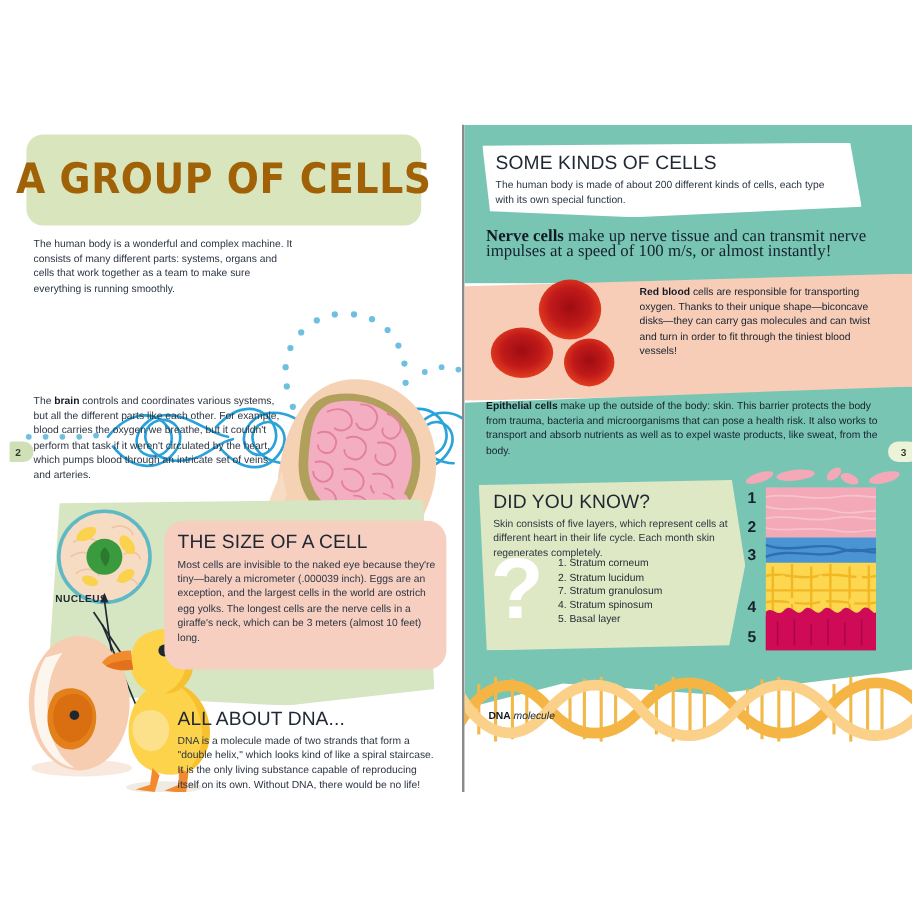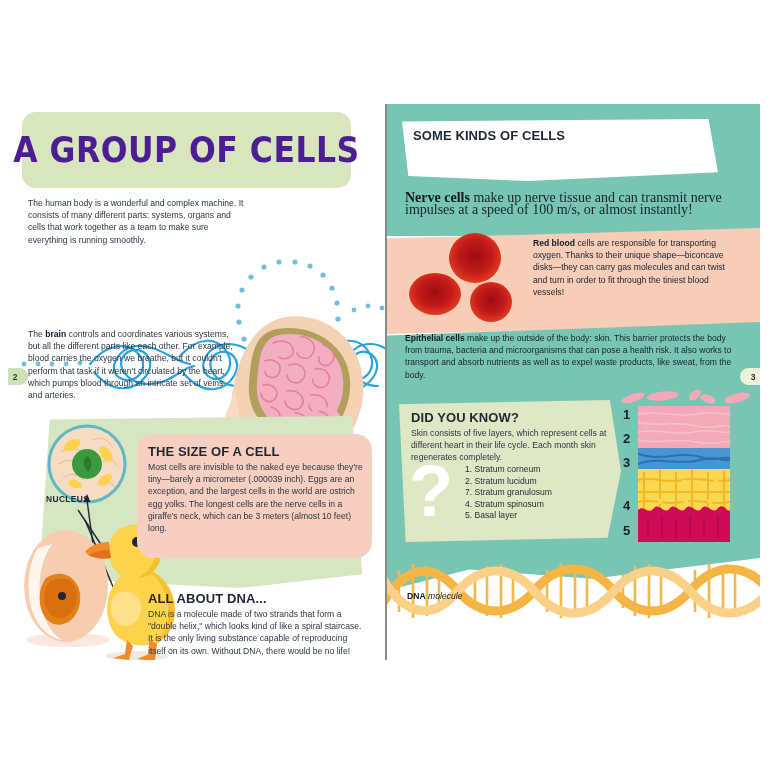--- a/index.html
+++ b/index.html
@@ -48,21 +48,21 @@
   }
   #title-text {
     position: absolute;
     left: 14px; top: 8px;
     width: 329px; height: 76px;
     display: flex; align-items: center; justify-content: center;
     font-family: "DejaVu Sans Condensed", "Liberation Sans Narrow", "Liberation Sans", sans-serif;
     font-size: 35px;
     font-weight: bold;
     letter-spacing: 0.5px;
-    color: #4c1d95;
+    color: #a16207;
     white-space: nowrap;
   }
   .body-text {
     position: absolute;
     font-size: 8.6px;
     line-height: 12.2px;
     color: #2c3542;
   }
   #intro-para { left: 20px; top: 93px; width: 216px; }
   #brain-para { left: 20px; top: 224px; width: 210px; }
@@ -83,22 +83,22 @@
     width: 235px; height: 124px;
     background: #f6cfc0;
     border-radius: 16px;
   }
   #size-card-inner {
     position: absolute;
     left: 140px; top: 340px;
     width: 216px;
   }
   .card-heading {
-    font-size: 13px;
-    font-weight: bold;
+    font-size: 16px;
+    font-weight: normal;
     color: #1f2733;
     letter-spacing: 0.1px;
     margin-bottom: 2px;
   }
   .card-body {
     font-size: 8.6px;
     line-height: 12.2px;
     color: #2c3542;
   }
   #dna-block {
@@ -433,20 +433,21 @@
   <div class="page" id="page-right">
 
     <div id="rp-teal-top"></div>
     <div id="rp-peach"></div>
     <div id="rp-teal-mid"></div>
     <div id="rp-white-bottom"></div>
 
     <div id="kinds-card"></div>
     <div id="kinds-inner">
       <div class="card-heading">SOME KINDS OF CELLS</div>
+      <div class="card-body">The human body is made of about  200 different kinds of cells, each type with its own special function.</div>
     </div>
 
     <div id="nerve-para"><b>Nerve cells</b><span> make up nerve tissue and can transmit nerve impulses at a speed of 100 m/s, or almost instantly!</span></div>
 
     <svg class="art" style="left:16px; top:128px;" width="128" height="96" viewBox="0 0 128 96">
       <defs>
         <radialGradient id="rbc" cx="50%" cy="46%" r="62%">
           <stop offset="0%" stop-color="#9e0c12"></stop>
           <stop offset="52%" stop-color="#c11a1a"></stop>
           <stop offset="100%" stop-color="#ef4a22"></stop>

